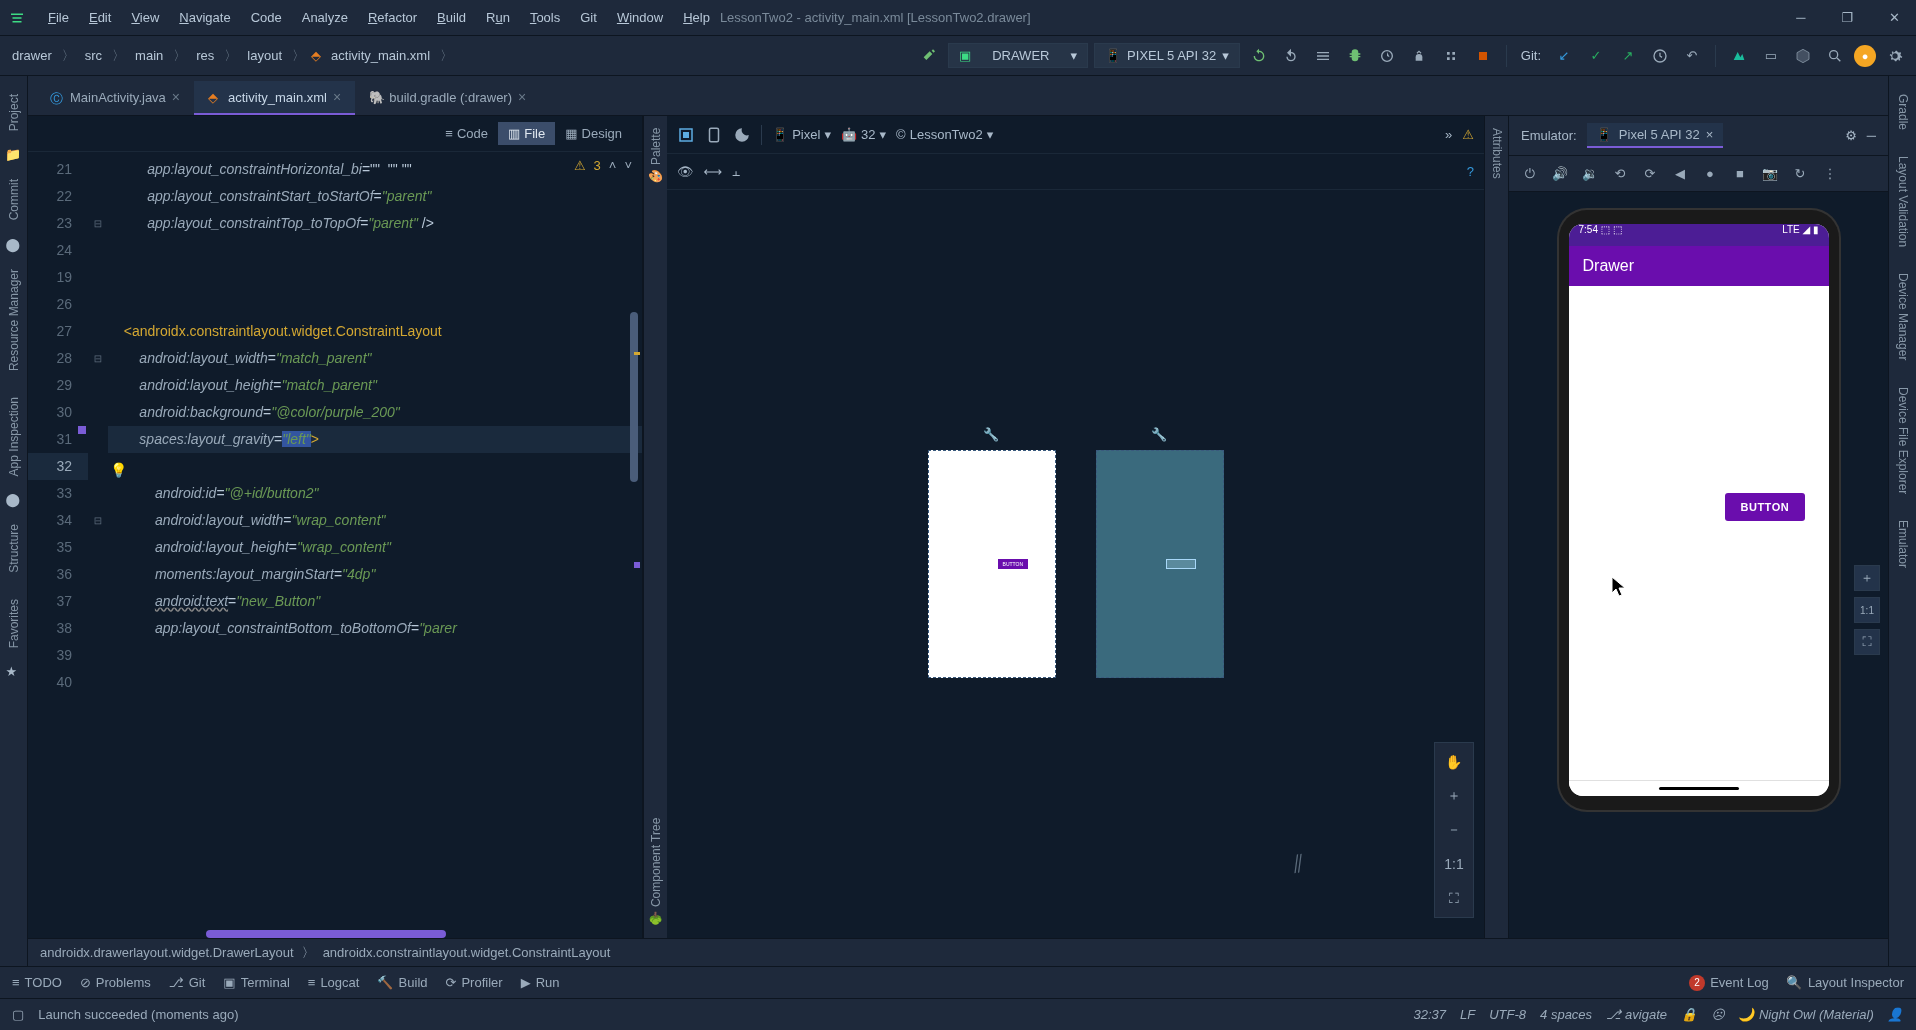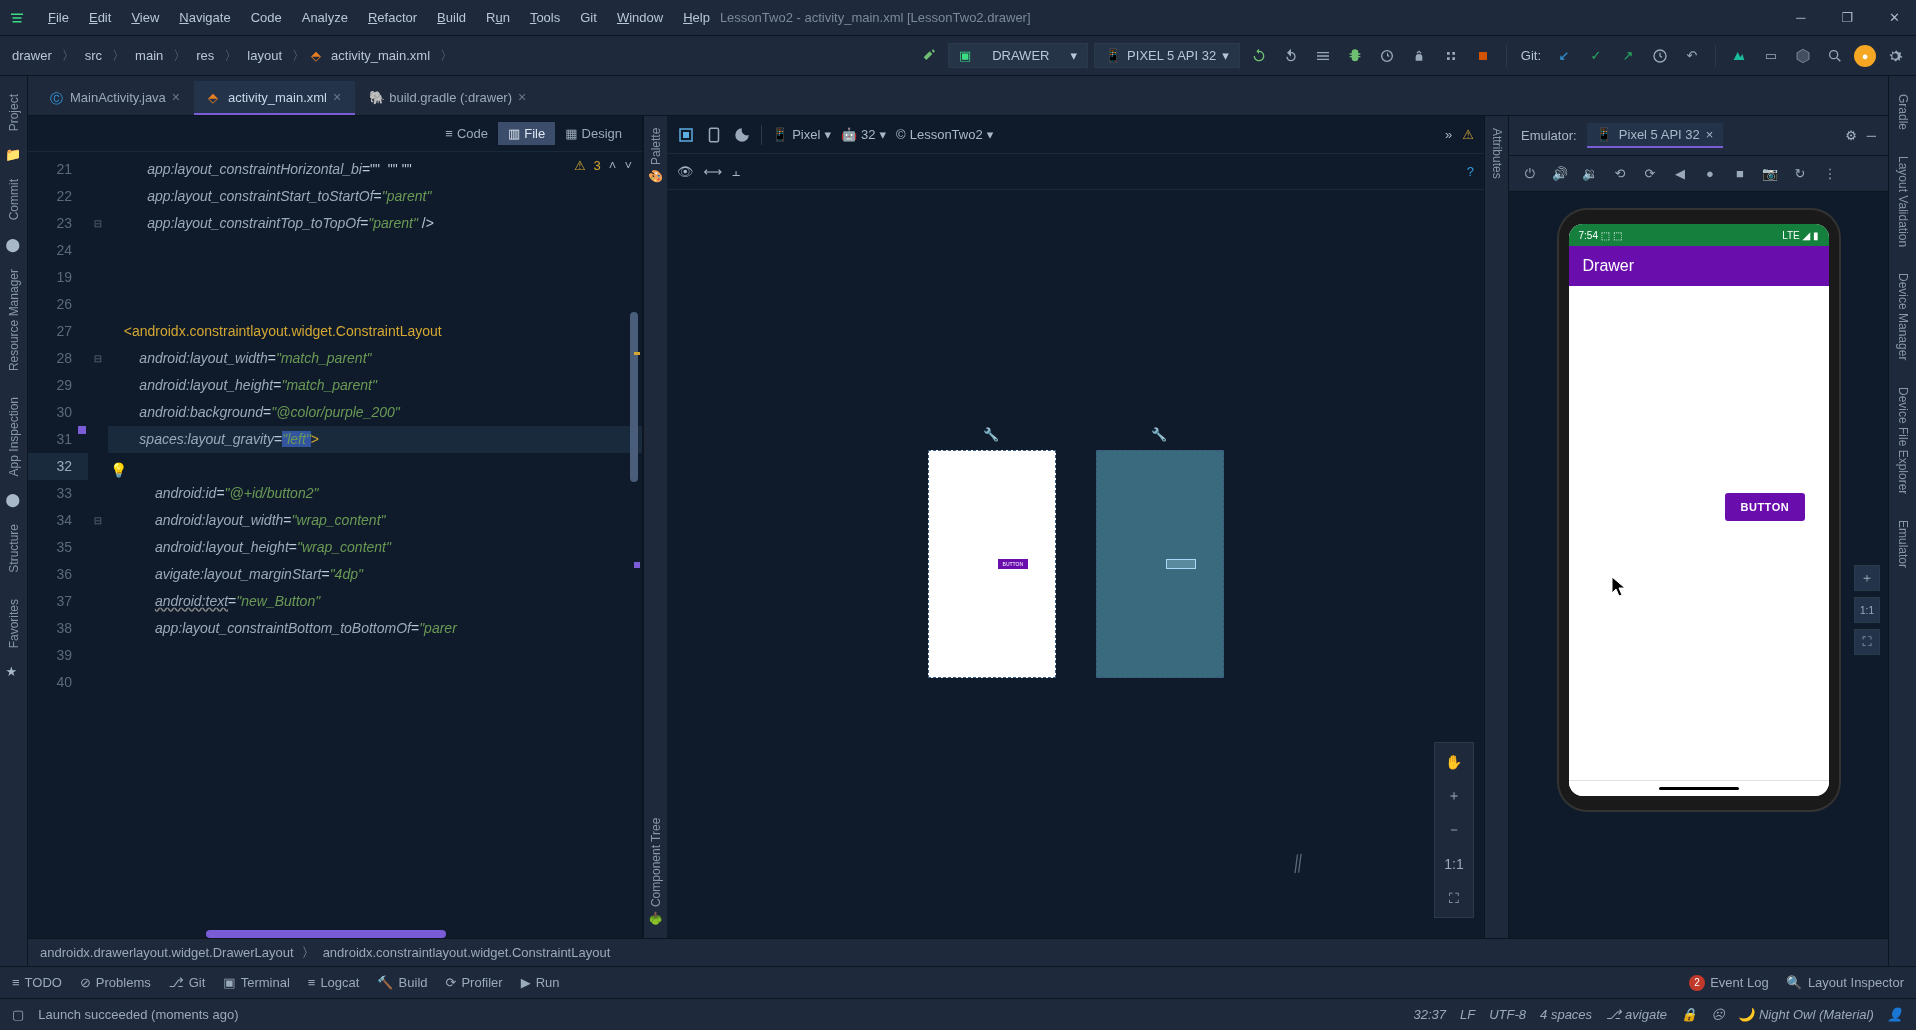--- a/index.html
+++ b/index.html
@@ -98,21 +98,21 @@
 
 
 .emulator-pane { width: 380px; background: #1e293b; border-left: 1px solid #0d1520; display: flex; flex-direction: column; }
 .emu-header { height: 40px; display: flex; align-items: center; padding: 0 12px; gap: 10px; border-bottom: 1px solid #0d1520; }
 .emu-header .emu-tab { background: #23334a; padding: 4px 10px; display: flex; align-items: center; gap: 6px; border-bottom: 2px solid #7a5cd6; }
 .emu-toolbar { height: 36px; display: flex; align-items: center; padding: 0 10px; gap: 8px; border-bottom: 1px solid #0d1520; }
 .emu-toolbar .eb { width: 22px; height: 22px; display: flex; align-items: center; justify-content: center; cursor: pointer; color: #9aaaba; }
 .emu-device { flex: 1; display: flex; justify-content: center; align-items: flex-start; padding-top: 18px; background: #0f1b2a; position: relative; }
 .phone-frame { width: 280px; height: 600px; background: #1a1a1a; border-radius: 28px; padding: 14px 10px; box-shadow: 0 0 0 2px #333; position: relative; }
 .phone-screen { width: 100%; height: 100%; background: #fff; border-radius: 14px; overflow: hidden; display: flex; flex-direction: column; }
-.phone-status { height: 22px; background: #15803d; display: flex; justify-content: space-between; align-items: center; padding: 0 10px; color: #fff; font-size: 10px; }
+.phone-status { height: 22px; background: #4c1d95; display: flex; justify-content: space-between; padding: 0 10px; color: #fff; font-size: 10px; }
 .phone-appbar { height: 40px; background: #6a0dad; color: #fff; display: flex; align-items: center; padding: 0 14px; font-size: 16px; font-weight: 500; }
 .phone-content { flex: 1; background: #fff; position: relative; }
 .phone-button { position: absolute; top: 42%; left: 60%; background: #6a0dad; color: #fff; padding: 8px 16px; font-size: 11px; font-weight: 600; border-radius: 3px; letter-spacing: 0.5px; }
 .phone-nav { height: 16px; background: #fff; border-top: 1px solid #e0e0e0; display: flex; justify-content: center; align-items: center; }
 .phone-nav .bar { width: 80px; height: 3px; background: #000; border-radius: 2px; }
 .emu-side { position: absolute; right: 8px; top: 50%; display: flex; flex-direction: column; gap: 6px; }
 .emu-side .esb { width: 26px; height: 26px; background: #23334a; display: flex; align-items: center; justify-content: center; cursor: pointer; color: #9aaaba; border: 1px solid #2a3a4d; }
 .cursor-arrow { position: absolute; top: 290px; left: 42px; width: 16px; height: 22px; pointer-events: none; }
 
 
@@ -384,21 +384,21 @@
             <div class="line"></div>
             <div class="line">  <span class="c-tag">&lt;androidx.constraintlayout.widget.ConstraintLayout</span></div>
             <div class="line">      <span class="c-attr">android:layout_width</span><span class="c-punc">=</span><span class="c-val">"match_parent"</span></div>
             <div class="line">      <span class="c-attr">android:layout_height</span><span class="c-punc">=</span><span class="c-val">"match_parent"</span></div>
             <div class="line">      <span class="c-attr">android:background</span><span class="c-punc">=</span><span class="c-val">"@color/purple_200"</span></div>
             <div class="line hl">      <span class="c-attr">spaces:layout_gravity</span><span class="c-punc">=</span><span class="c-val c-sel">"left"</span><span class="c-tag">&gt;</span></div>
             <div class="line"></div>
             <div class="line">          <span class="c-attr">android:id</span><span class="c-punc">=</span><span class="c-val">"@+id/button2"</span></div>
             <div class="line">          <span class="c-attr">android:layout_width</span><span class="c-punc">=</span><span class="c-val">"wrap_content"</span></div>
             <div class="line">          <span class="c-attr">android:layout_height</span><span class="c-punc">=</span><span class="c-val">"wrap_content"</span></div>
-            <div class="line">          <span class="c-attr">avigate:layout_marginStart</span><span class="c-punc">=</span><span class="c-val">"4dp"</span></div>
+            <div class="line">          <span class="c-attr">moments:layout_marginStart</span><span class="c-punc">=</span><span class="c-val">"4dp"</span></div>
             <div class="line">          <span class="c-attr" style="text-decoration: underline wavy #888;">android:text</span><span class="c-punc">=</span><span class="c-val">"new_Button"</span></div>
             <div class="line">          <span class="c-attr">app:layout_constraintBottom_toBottomOf</span><span class="c-punc">=</span><span class="c-val">"parer</span></div>
             <div class="code-scroll-h"></div>
           </div>
           <div class="code-scroll-v"></div>
           <div class="code-marker" style="top:200px;"></div>
           <div class="code-marker" style="top:410px;background:#7a5cd6;height:6px;"></div>
         </div>
       </div>
 

